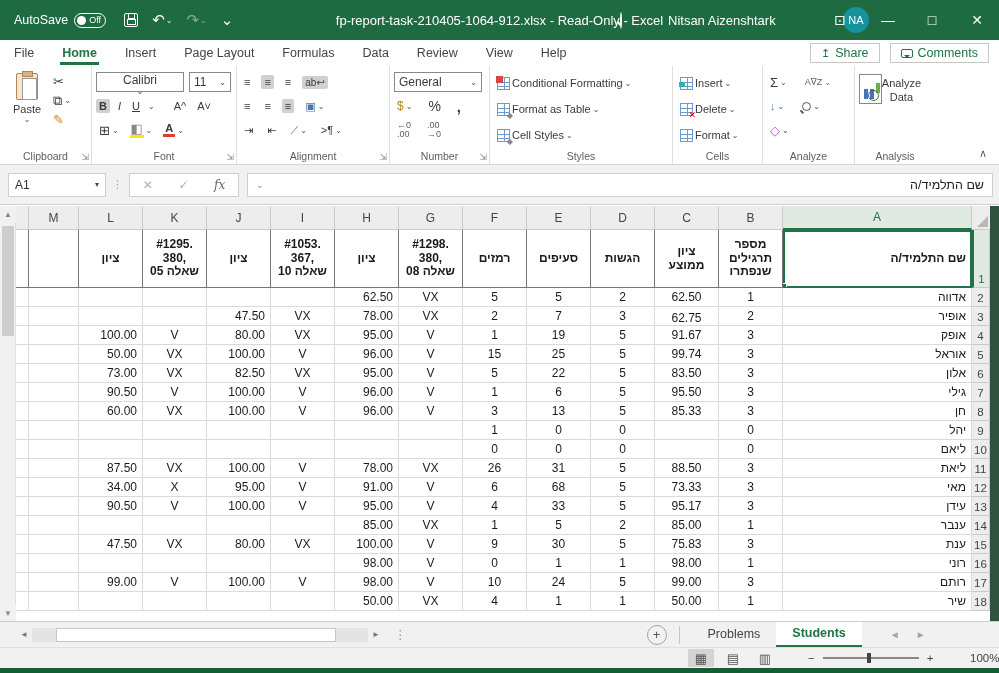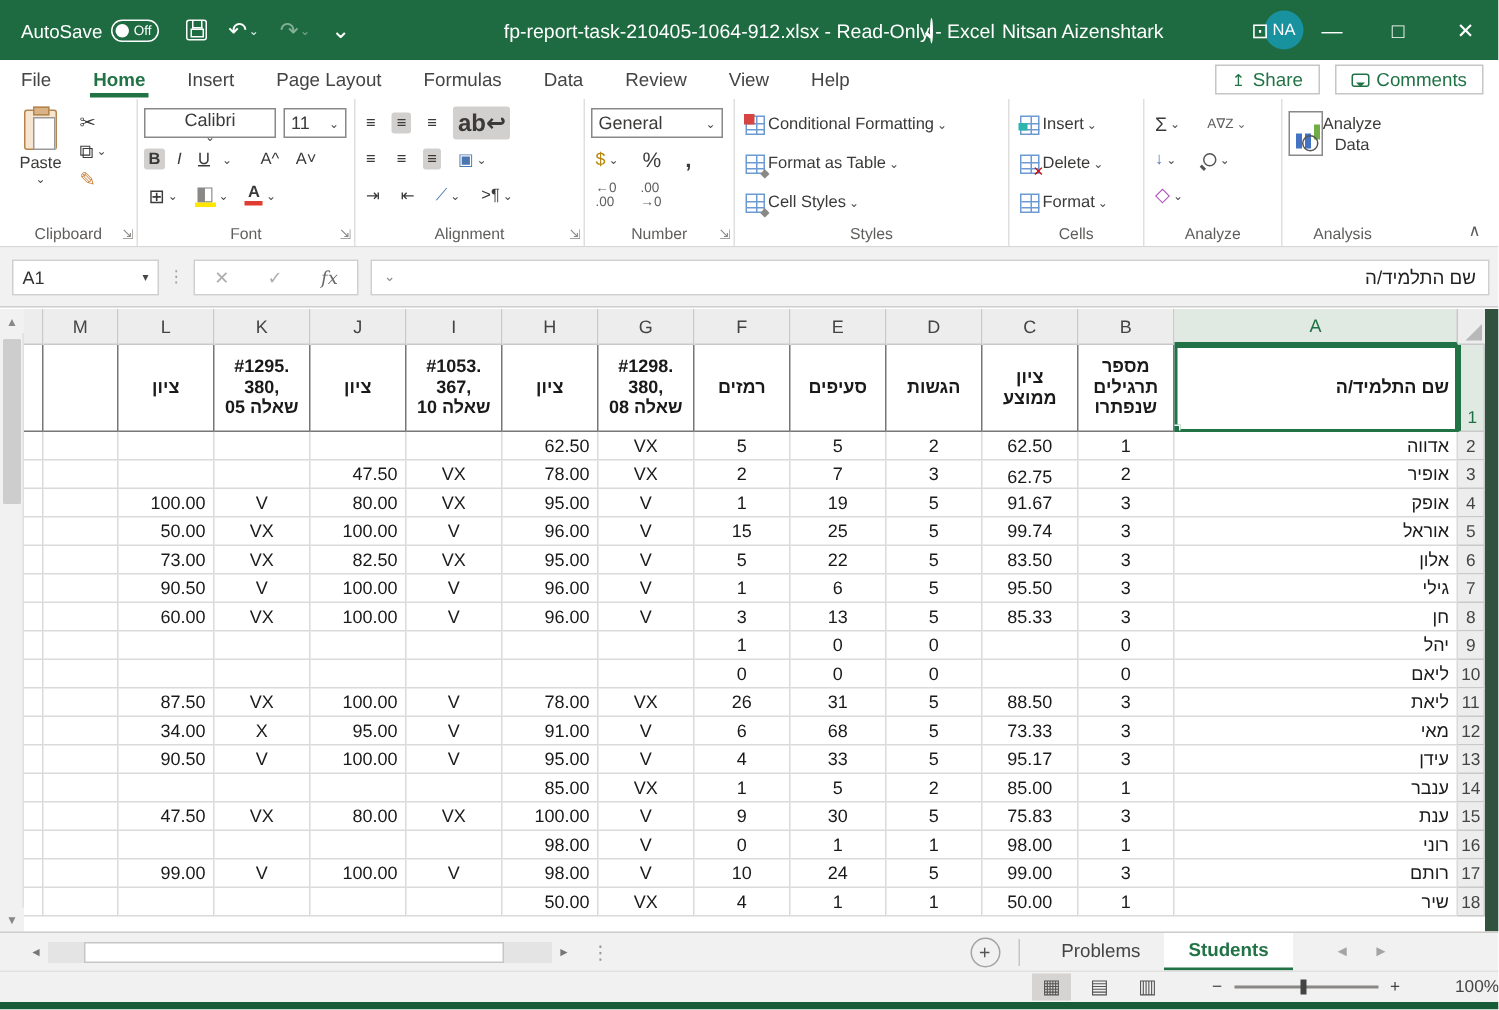--- a/index.html
+++ b/index.html
@@ -3,21 +3,21 @@
 <meta charset="utf-8">
 <style>
   * { margin:0; padding:0; box-sizing:border-box; }
   html,body { width:999px; height:673px; overflow:hidden; background:#fff;
     font-family:"Liberation Sans","DejaVu Sans",sans-serif; -webkit-font-smoothing:antialiased; }
   .app { position:relative; width:999px; height:673px; background:#fff; }
 
   
   .titlebar { position:absolute; left:0; top:0; width:100%; height:40px; background:#1e6b41; color:#fff;
     display:flex; align-items:center; font-size:13px; }
-  .autosave { display:flex; align-items:flex-end; gap:6px; margin-left:14px; }
+  .autosave { display:flex; align-items:center; gap:6px; margin-left:14px; }
   .autosave-label { font-size:12.5px; }
   .toggle { width:32px; height:15px; border:1px solid #fff; border-radius:8px; display:flex; align-items:center; padding:0 2px; gap:3px; }
   .toggle .knob { width:9px; height:9px; border-radius:50%; background:#fff; }
   .toggle .off { font-size:9px; color:#fff; }
   .qat { display:flex; align-items:center; gap:14px; margin-left:18px; }
   .qat .qbtn { color:#fff; font-size:15px; display:flex; align-items:center; gap:1px; }
   .qat .dis { opacity:.45; }
   .floppy { width:14px; height:14px; border:1.6px solid #fff; border-radius:2px; position:relative; }
   .floppy::before { content:""; position:absolute; left:3px; top:0; width:5px; height:4px; border:1px solid #fff; border-top:none; }
   .floppy::after { content:""; position:absolute; left:2px; bottom:1px; width:7px; height:4px; border:1px solid #fff; }
@@ -288,21 +288,21 @@
       <div class="rrow" style="gap:8px;">
         <span class="rbtn">
             <span>≡</span>
           </span>
         <span class="rbtn active">
             <span>≡</span>
           </span>
         <span class="rbtn">
             <span>≡</span>
           </span>
-        <span class="rbtn active" style="font-size:16px;font-weight:bold;">
+        <span class="rbtn active" style="font-size:10px;">
             <span>ab↩</span>
           </span>
       </div>
       <div class="rrow" style="gap:8px;">
         <span class="rbtn">
             <span>≡</span>
           </span>
         <span class="rbtn">
             <span>≡</span>
           </span>

